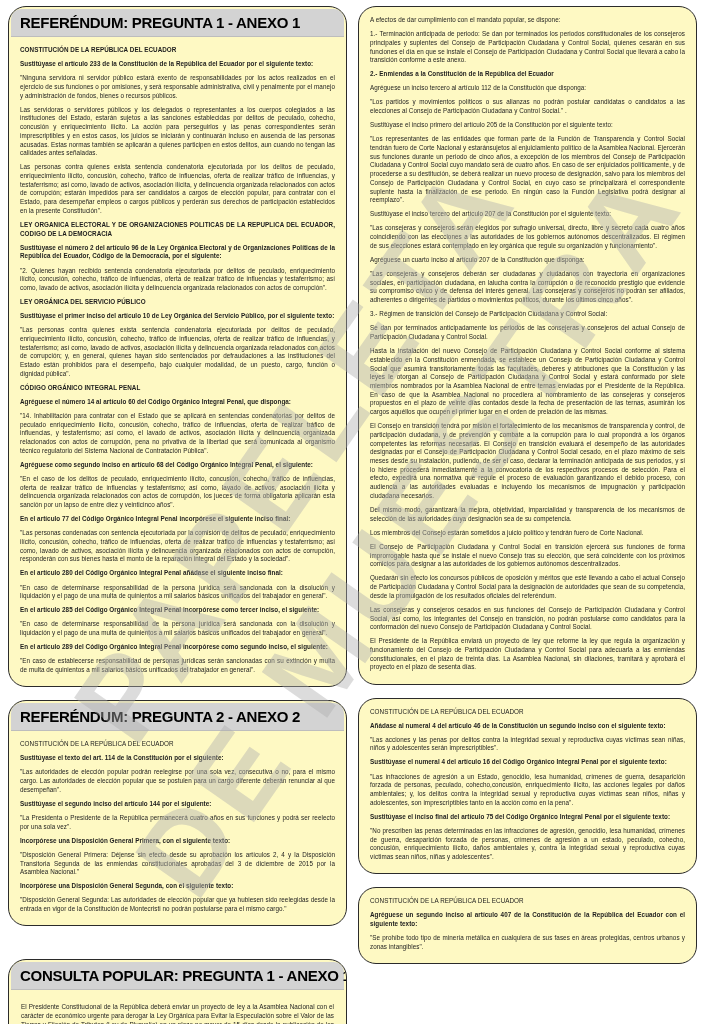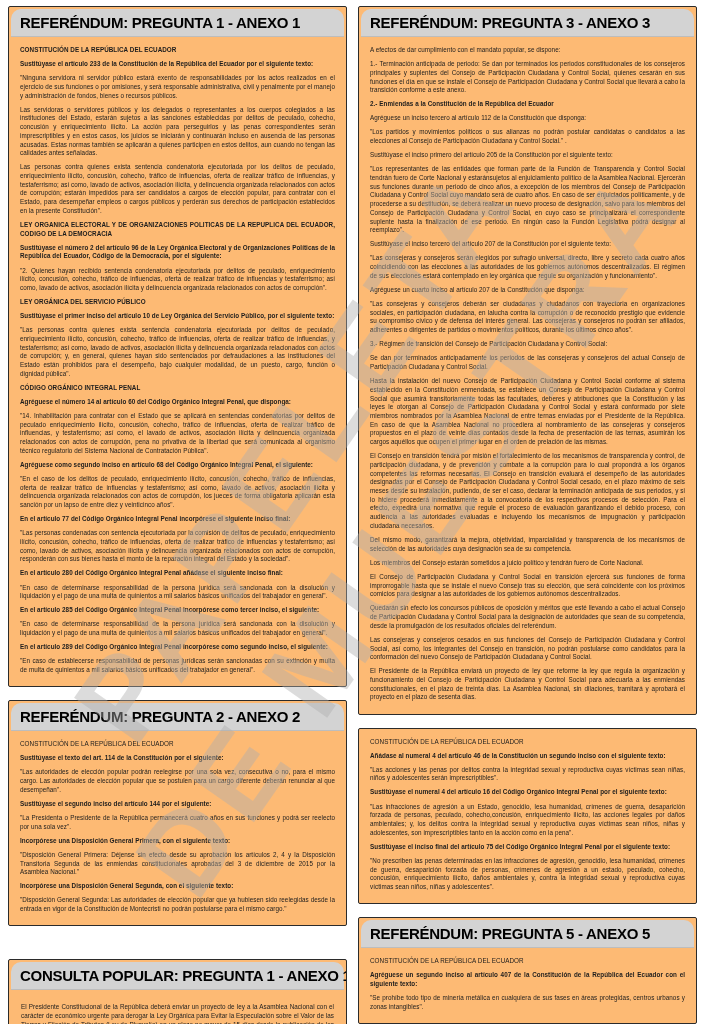--- a/index.html
+++ b/index.html
@@ -15,22 +15,22 @@
     font-family:"Liberation Sans",sans-serif;
     position:relative;overflow:hidden;
   }
   .page{
     position:relative;width:705px;height:1024px;
     display:flex;gap:11px;padding:6px 8px;align-items:flex-start;
   }
   .col{flex:1 1 0;min-width:0;display:flex;flex-direction:column;}
   .box{
     border:1.5px solid var(--box-border);
-    border-radius:2px;
-    background:#fdba74;
+    border-radius:18px;
+    background:#fef9c3;
     margin-bottom:13px;
     overflow:hidden;
   }
   .box-header{
     background:var(--header-bg);
     margin:2px 2px 0 2px;
     border-radius:10px 10px 0 0;
     padding:5px 9px 4px 9px;
     border-bottom:1px solid #bdbdbd;
   }
@@ -132,21 +132,20 @@
       </section>
       <section class="box box-consulta-p1">
         <div class="box-header"><span class="box-title">CONSULTA POPULAR: PREGUNTA 1 - ANEXO 1</span></div>
         <div class="box-content">
           <p class="blk s-n">El Presidente Constitucional de la República deberá enviar un proyecto de ley a la Asamblea Nacional con el carácter de económico urgente para derogar la Ley Orgánica para Evitar la Especulación sobre el Valor de las Tierras y Fijación de Tributos (Ley de Plusvalía) en un plazo no mayor de 15 días desde la publicación de los resultados en el Registro Oficial.</p>
         </div>
       </section>
     </div>
   <div class="col">
       <section class="box box-referendum-p3">
-        <div class="box-header"><span class="box-title">REFERÉNDUM: PREGUNTA 3 - ANEXO 3</span></div>
         <div class="box-content">
           <p class="blk s-n">A efectos de dar cumplimiento con el mandato popular, se dispone:</p>
           <p class="blk s-n">1.- Terminación anticipada de periodo: Se dan por terminados los periodos constitucionales de los consejeros principales y suplentes del Consejo de Participación Ciudadana y Control Social, quienes cesarán en sus funciones el día en que se instale el Consejo de Participación Ciudadana y Control Social que llevará a cabo la transición conforme a este anexo.</p>
           <p class="blk s-b">2.- Enmiendas a la Constitución de la República del Ecuador</p>
           <p class="blk s-n">Agréguese un inciso tercero al artículo 112 de la Constitución que disponga:</p>
           <p class="blk s-p">"Los partidos y movimientos políticos o sus alianzas no podrán postular candidatas o candidatos a las elecciones al Consejo de Participación Ciudadana y Control Social." .</p>
           <p class="blk s-n">Sustitúyase el inciso primero del artículo 205 de la Constitución por el siguiente texto:</p>
           <p class="blk s-p">"Los representantes de las entidades que forman parte de la Función de Transparencia y Control Social tendrán fuero de Corte Nacional y estaránsujetos al enjuiciamiento político de la Asamblea Nacional. Ejercerán sus funciones durante un periodo de cinco años, a excepción de los miembros del Consejo de Participación Ciudadana y Control Social cuyo mandato será de cuatro años. En caso de ser enjuiciados políticamente, y de procederse a su destitución, se deberá realizar un nuevo proceso de designación, salvo para los miembros del Consejo de Participación Ciudadana y Control Social, en cuyo caso se principalizará el correspondiente suplente hasta la finalización de ese periodo. En ningún caso la Función Legislativa podrá designar al reemplazo".</p>
           <p class="blk s-n">Sustitúyase el inciso tercero del artículo 207 de la Constitución por el siguiente texto:</p>
           <p class="blk s-p">"Las consejeras y consejeros serán elegidos por sufragio universal, directo, libre y secreto cada cuatro años coincidiendo con las elecciones a las autoridades de los gobiernos autónomos descentralizados. El régimen de sus elecciones estará contemplado en ley orgánica que regule su organización y funcionamiento".</p>
@@ -169,21 +168,20 @@
           <p class="blk s-n">CONSTITUCIÓN DE LA REPÚBLICA DEL ECUADOR</p>
           <p class="blk s-b">Añádase al numeral 4 del artículo 46 de la Constitución un segundo inciso con el siguiente texto:</p>
           <p class="blk s-p">"Las acciones y las penas por delitos contra la integridad sexual y reproductiva cuyas víctimas sean niñas, niños y adolescentes serán imprescriptibles".</p>
           <p class="blk s-b">Sustitúyase el numeral 4 del artículo 16 del Código Orgánico Integral Penal por el siguiente texto:</p>
           <p class="blk s-p">"Las infracciones de agresión a un Estado, genocidio, lesa humanidad, crímenes de guerra, desaparición forzada de personas, peculado, cohecho,concusión, enriquecimiento ilícito, las acciones legales por daños ambientales; y, los delitos contra la integridad sexual y reproductiva cuyas víctimas sean niños, niñas y adolescentes, son imprescriptibles tanto en la acción como en la pena".</p>
           <p class="blk s-b">Sustitúyase el inciso final del artículo 75 del Código Orgánico Integral Penal por el siguiente texto:</p>
           <p class="blk s-p">"No prescriben las penas determinadas en las infracciones de agresión, genocidio, lesa humanidad, crímenes de guerra, desaparición forzada de personas, crímenes de agresión a un estado, peculado, cohecho, concusión, enriquecimiento ilícito, daños ambientales y, contra la integridad sexual y reproductiva cuyas víctimas sean niños, niñas y adolescentes".</p>
         </div>
       </section>
       <section class="box box-referendum-p5">
-        <div class="box-header"><span class="box-title">REFERÉNDUM: PREGUNTA 5 - ANEXO 5</span></div>
         <div class="box-content">
           <p class="blk s-n">CONSTITUCIÓN DE LA REPÚBLICA DEL ECUADOR</p>
           <p class="blk s-b">Agréguese un segundo inciso al artículo 407 de la Constitución de la República del Ecuador con el siguiente texto:</p>
           <p class="blk s-p">"Se prohíbe todo tipo de minería metálica en cualquiera de sus fases en áreas protegidas, centros urbanos y zonas intangibles".</p>
         </div>
       </section>
     </div>
 </div>
 
 </body></html>

